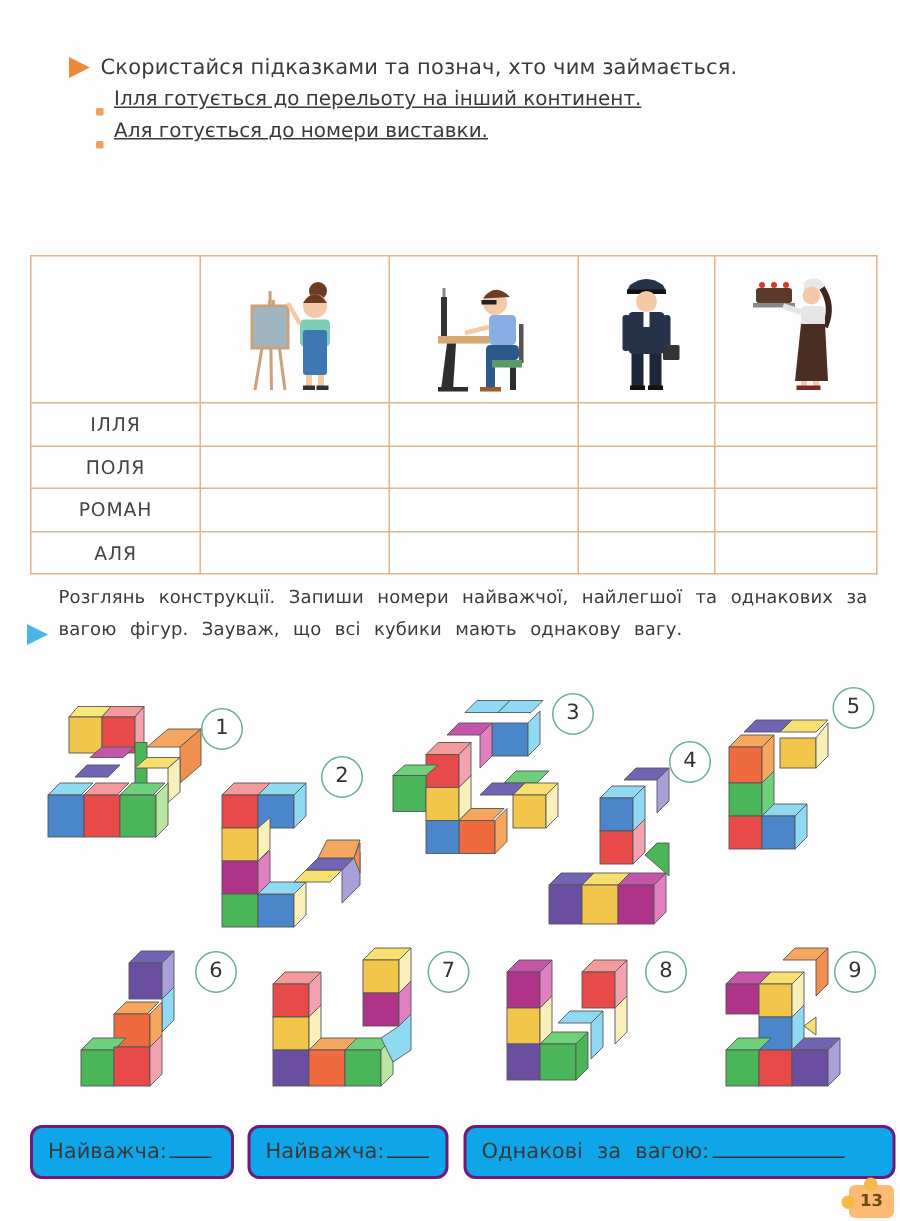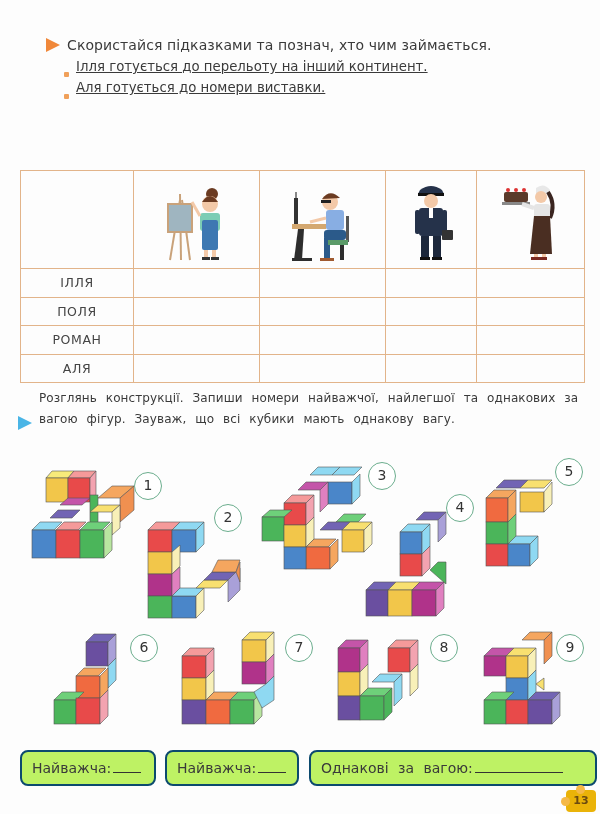--- a/index.html
+++ b/index.html
@@ -22,24 +22,24 @@
   table.grid tr.body td { height: 28.5px; }
   table.grid td.name { width: 113px; text-align: center; font-size: 12.5px; letter-spacing: 0.6px; color: #444; }
   .pic { display: flex; justify-content: center; align-items: flex-end; height: 100%; padding-bottom: 6px; }
 
   .task2 { top: 388px; width: 570px; }
   .task2 .task-head { font-size: 12px; line-height: 21px; word-spacing: 5px; align-items: flex-end; }
 
   .fig { position: absolute; }
   .num { position: absolute; width: 28px; height: 28px; border: 1.5px solid #6cae8e; border-radius: 50%; background: #fff; font-size: 14px; text-align: center; line-height: 25px; color: #333; }
 
-  .answer { position: absolute; top: 750px; height: 36px; border: 2px solid #0c4a6e; border-radius: 8px; font-size: 14px; line-height: 32px; padding-left: 10px; color: #3a3a3a; background: #bef264; }
+  .answer { position: absolute; top: 750px; height: 36px; border: 2px solid #701a75; border-radius: 8px; font-size: 14px; line-height: 32px; padding-left: 10px; color: #3a3a3a; background: #0ea5e9; }
   .blank { display: inline-block; border-bottom: 1.5px solid #333; height: 14px; vertical-align: baseline; margin-left: 2px; }
 
-  .page-num { position: absolute; left: 566px; top: 790px; width: 30px; height: 22px; background: #eab308; border-radius: 4px; font-size: 11px; font-weight: bold; text-align: center; line-height: 22px; color: #6a4a10; }
+  .page-num { position: absolute; left: 566px; top: 790px; width: 30px; height: 22px; background: #fdba74; border-radius: 4px; font-size: 11px; font-weight: bold; text-align: center; line-height: 22px; color: #6a4a10; }
   .page-num::before { content: ""; position: absolute; left: 10px; top: -5px; width: 9px; height: 9px; background: #f5b947; border-radius: 50%; }
   .page-num::after { content: ""; position: absolute; left: -5px; top: 7px; width: 9px; height: 9px; background: #f5b947; border-radius: 50%; }
 </style>
 </head>
 <body>
 
 <div class="task" style="top:35px;margin-left:28px;">
   <div class="task-head">
     <span class="tri orange"></span>
     <span>Скористайся підказками та познач, хто чим займається.</span>

